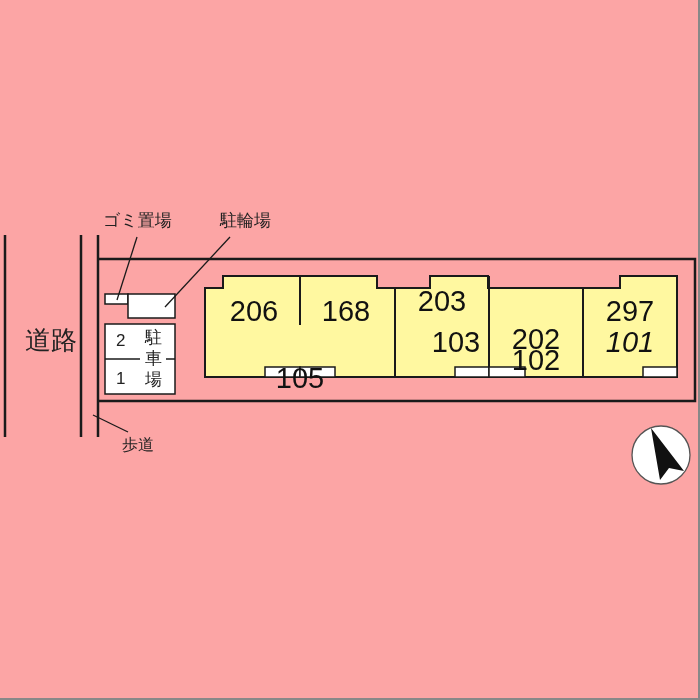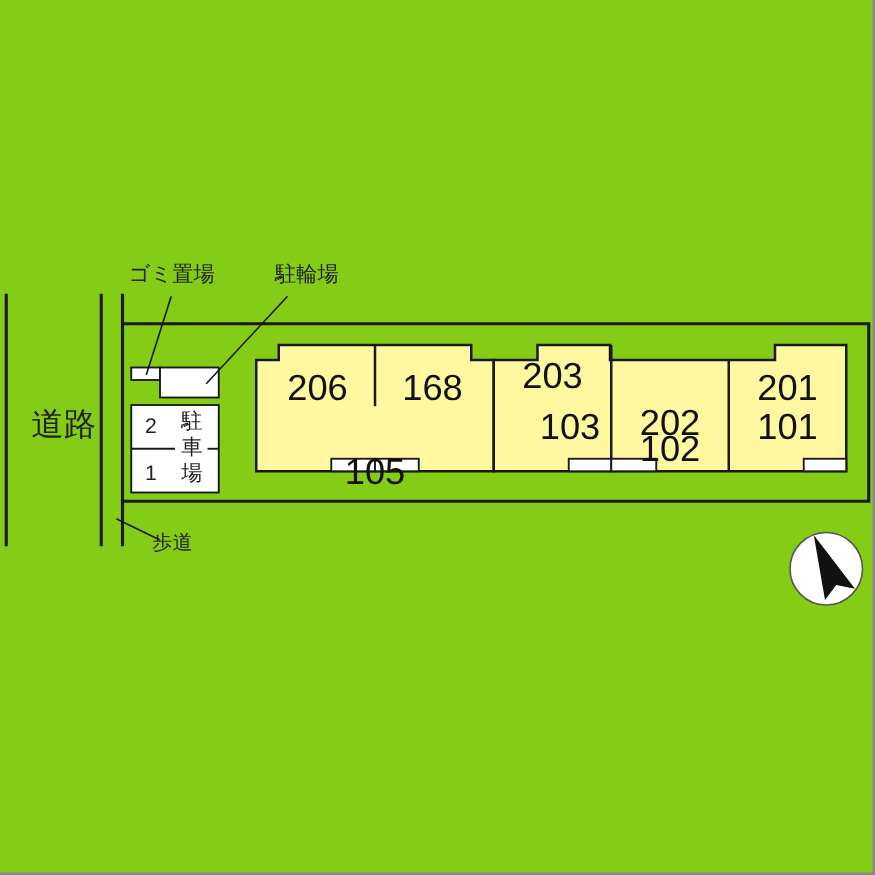--- a/index.html
+++ b/index.html
@@ -1,17 +1,17 @@
 <!DOCTYPE html>
 <html><head>
   <meta charset="utf-8">
   <style>
     html, body { margin: 0; padding: 0; background: #ffffff; }
     body { width: 700px; height: 700px; overflow: hidden; position: relative; }
-    #stage { position: absolute; left: 0; top: 0; width: 700px; height: 700px; background:#84cc16; }
+    #stage { position: absolute; left: 0; top: 0; width: 700px; height: 700px; background:#fca5a5; }
     svg { position: absolute; left: 0; top: 0; }
     .lbl { position: absolute; font-family: "DejaVu Sans", sans-serif; color: #222; white-space: nowrap; line-height: 1; }
     .unit { position: absolute; font-family: "Liberation Sans", sans-serif; color: #111; font-size: 29px; text-align: center; line-height: 1; }
     .frame-r { position:absolute; right:0; top:0; width:2px; height:700px; background:#888; }
     .frame-b { position:absolute; left:0; bottom:0; width:700px; height:2px; background:#888; }
   </style>
 </head>
 <body>
 
 <div id="stage">
@@ -48,34 +48,34 @@
 
     <g>
       <circle cx="661" cy="455" r="29" fill="#fff" stroke="#555" stroke-width="1.3"></circle>
       <polygon points="651,428 684,471 669,468 660,480" fill="#111"></polygon>
     </g>
   </svg>
 
   <div class="lbl" style="left:103px;top:212px;font-size:17px;">ゴミ置場</div>
   <div class="lbl" style="left:220px;top:212px;font-size:17px;text-align:right;">駐輪場</div>
   <div class="lbl" style="left:25px;top:327px;font-size:26px;">道路</div>
-  <div class="lbl" style="left:122px;top:426px;font-size:16px;">歩道</div>
+  <div class="lbl" style="left:122px;top:437px;font-size:16px;">歩道</div>
 
   <div class="lbl" style="left:116px;top:332px;font-size:17px;font-family:'Liberation Sans',sans-serif;">2</div>
   <div class="lbl" style="left:116px;top:370px;font-size:17px;font-family:'Liberation Sans',sans-serif;">1</div>
   <div class="lbl" style="left:145px;top:329px;font-size:17px;background:#fff;">駐</div>
   <div class="lbl" style="left:145px;top:350px;font-size:17px;background:#fff;">車</div>
   <div class="lbl" style="left:145px;top:371px;font-size:17px;background:#fff;">場</div>
 
   <div class="unit" style="left:222px;top:297px;width:64px;">206</div>
   <div class="unit" style="left:314px;top:297px;width:64px;">168</div>
   <div class="unit" style="left:268px;top:328px;width:64px;margin-top:36px;">105</div>
 
   <div class="unit" style="left:410px;top:287px;width:64px;">203</div>
   <div class="unit" style="left:424px;top:328px;width:64px;">103</div>
   <div class="unit" style="left:504px;top:297px;width:64px;margin-top:28px;">202</div>
   <div class="unit" style="left:504px;top:328px;width:64px;margin-top:18px;">102</div>
-  <div class="unit" style="left:598px;top:297px;width:64px;">201</div>
-  <div class="unit" style="left:598px;top:328px;width:64px;">101</div>
+  <div class="unit" style="left:598px;top:297px;width:64px;">297</div>
+  <div class="unit" style="left:598px;top:328px;width:64px;font-style:italic;">101</div>
 
   <div class="frame-r"></div>
   <div class="frame-b"></div>
 </div>
 
 </body></html>

